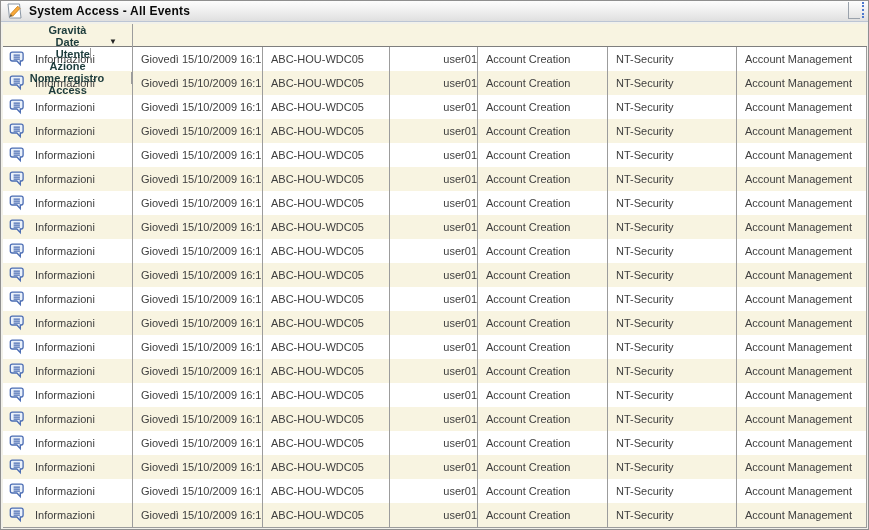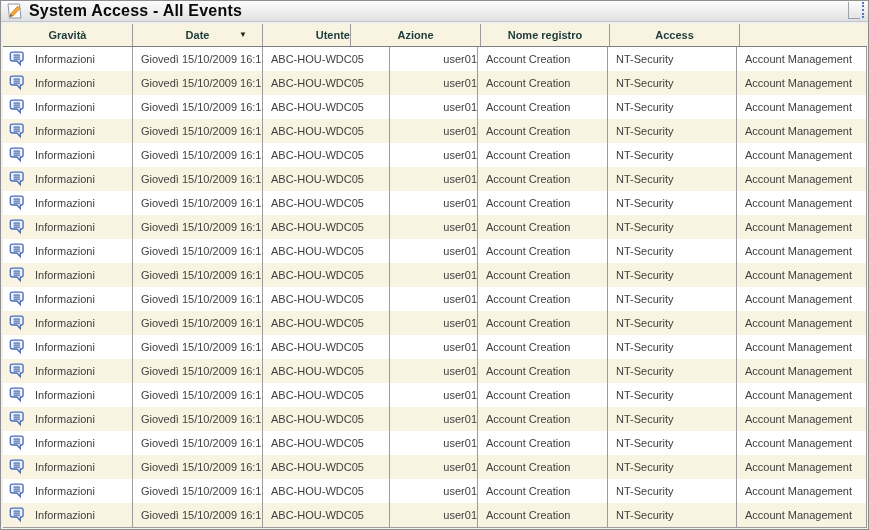--- a/index.html
+++ b/index.html
@@ -3,27 +3,27 @@
 <meta charset="utf-8">
 <style>
   html,body{margin:0;padding:0;width:869px;height:530px;overflow:hidden;
     font-family:"Liberation Sans", sans-serif;background:#fff;}
   .window{position:absolute;inset:0;border:1px solid #8F8F8F;background:#F2F1EA;box-sizing:border-box;}
   
   .titlebar{position:absolute;top:0;left:0;right:0;height:21px;
     background:linear-gradient(#FDFDFD,#E9E9E9 70%,#DFDFDF);
     border-bottom:1px solid #BCC5D4;display:flex;align-items:center;padding-left:4px;box-sizing:border-box;}
   .title-icon{width:19px;height:16px;margin-right:5px;display:inline-flex;}
-  .titlebar .title{font-size:16px;font-weight:bold;color:#0A0A0A;letter-spacing:.2px;}
+  .titlebar .title{font-size:12px;font-weight:bold;color:#0A0A0A;letter-spacing:.2px;}
   .grip{position:absolute;right:8px;top:1px;width:11px;height:16px;
     border-left:1px solid #9AA2AC;border-bottom:1px solid #9AA2AC;}
   .grip i{position:absolute;right:-4px;top:0;bottom:0;border-right:2px dotted #4E79CE;}
   
   .tbl{position:absolute;left:2px;top:23px;width:864px;}
-  .hrow{display:flex;height:22px;background:#F8F4E1;border-bottom:1px solid #7E7E7E;}
+  .hrow{display:flex;height:22px;background:#F8F4E1;border-bottom:1px solid #7E7E7E;flex-direction:column;}
   .hcell{box-sizing:border-box;border-right:1px solid #9C9C9C;display:flex;align-items:center;
     justify-content:center;position:relative;font-size:11px;font-weight:bold;color:#1C3B3B;cursor:default;}
   .hcell .sort{position:absolute;right:15px;top:50%;transform:translateY(-52%);font-size:8px;color:#222;}
   .tbody{border-bottom:1px solid #9C9C9C;}
   .row{display:flex;height:24px;}
   .row.norm{background:#FFFFFF;}
   .row.alt{background:#F8F4E1;}
   .cell{box-sizing:border-box;border-right:1px solid #9C9C9C;display:flex;align-items:center;
     overflow:hidden;white-space:nowrap;font-size:11px;color:#3E3E3E;padding-left:8px;}
   .cell.c0{padding-left:6px;}

